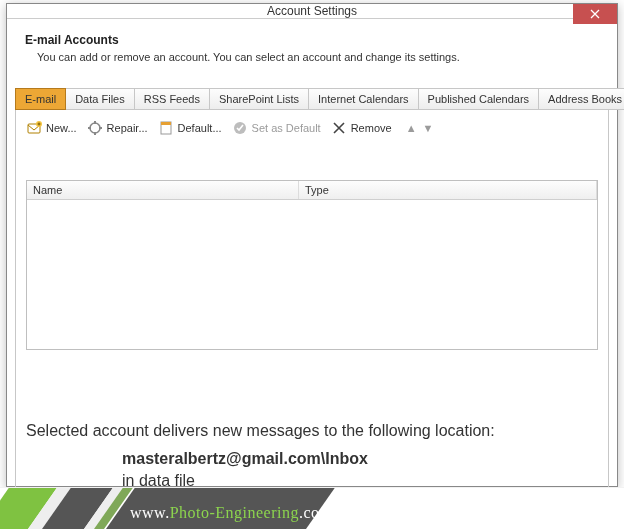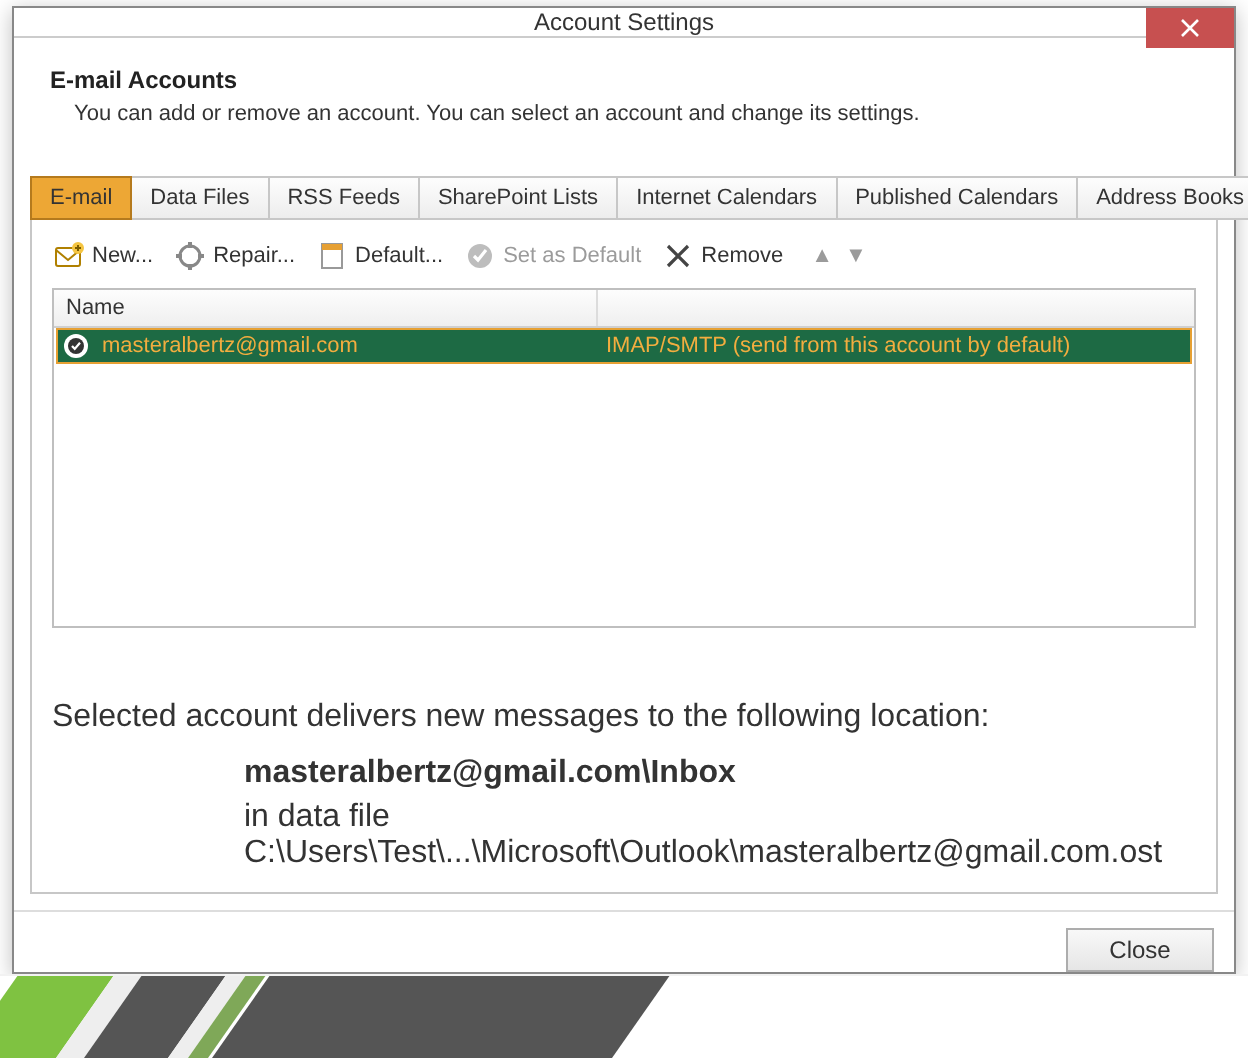--- a/index.html
+++ b/index.html
@@ -103,20 +103,21 @@
     z-index: 2;
   }
   .tab-panel {
     border: 1px solid #c7c7c7;
     margin: 0 8px 8px 8px;
     flex: 1;
     padding: 8px 10px 10px 10px;
     display: flex;
     flex-direction: column;
     position: relative;
+    gap: 36px;
   }
   .toolbar {
     display: flex;
     align-items: center;
     gap: 10px;
     padding: 2px 0 8px 0;
     font-size: 11px;
   }
   .tbtn {
     display: flex; align-items: center; gap: 4px;
@@ -269,32 +270,21 @@
       </div>
       <div class="arrow-icons">
         <span class="arr">▲</span>
         <span class="arr">▼</span>
       </div>
     </div>
 
     <div class="accounts-list">
       <div class="list-header">
         <div class="col col-name">Name</div>
-      </div>
-      <div class="row selected">
-        <div class="icon-cell">
-          <span class="check-badge">
-            <svg viewBox="0 0 10 10">
-                <circle cx="5" cy="5" r="5" fill="#333"></circle>
-                <path d="M2.5 5 L4.2 6.8 L7.5 3" stroke="#fff" stroke-width="1.4" fill="none"></path>
-              </svg>
-          </span>
-        </div>
-        <div class="cell name">masteralbertz@gmail.com</div>
-        <div class="cell type">IMAP/SMTP (send from this account by default)</div>
+        <div class="col col-type">Type</div>
       </div>
     </div>
 
     <div class="info-area">
       <div class="line1">Selected account delivers new messages to the following location:</div>
       <div class="line2"><b>masteralbertz@gmail.com\Inbox</b></div>
       <div class="line3">in data file C:\Users\Test\...\Microsoft\Outlook\masteralbertz@gmail.com.ost</div>
     </div>
   </div>
 
@@ -305,13 +295,16 @@
 
 <div class="watermark">
   <div class="stripes">
     <div class="stripe s1"></div>
       <div class="stripe s2"></div>
       <div class="stripe s3"></div>
     <div class="stripe s4"></div>
       <div class="stripe s5"></div>
       <div class="stripe s6"></div>
   </div>
+  <div class="wm-text">
+    <span>www.</span><span class="green">Photo-Engineering</span><span>.com</span>
+  </div>
 </div>
 
 </body></html>

